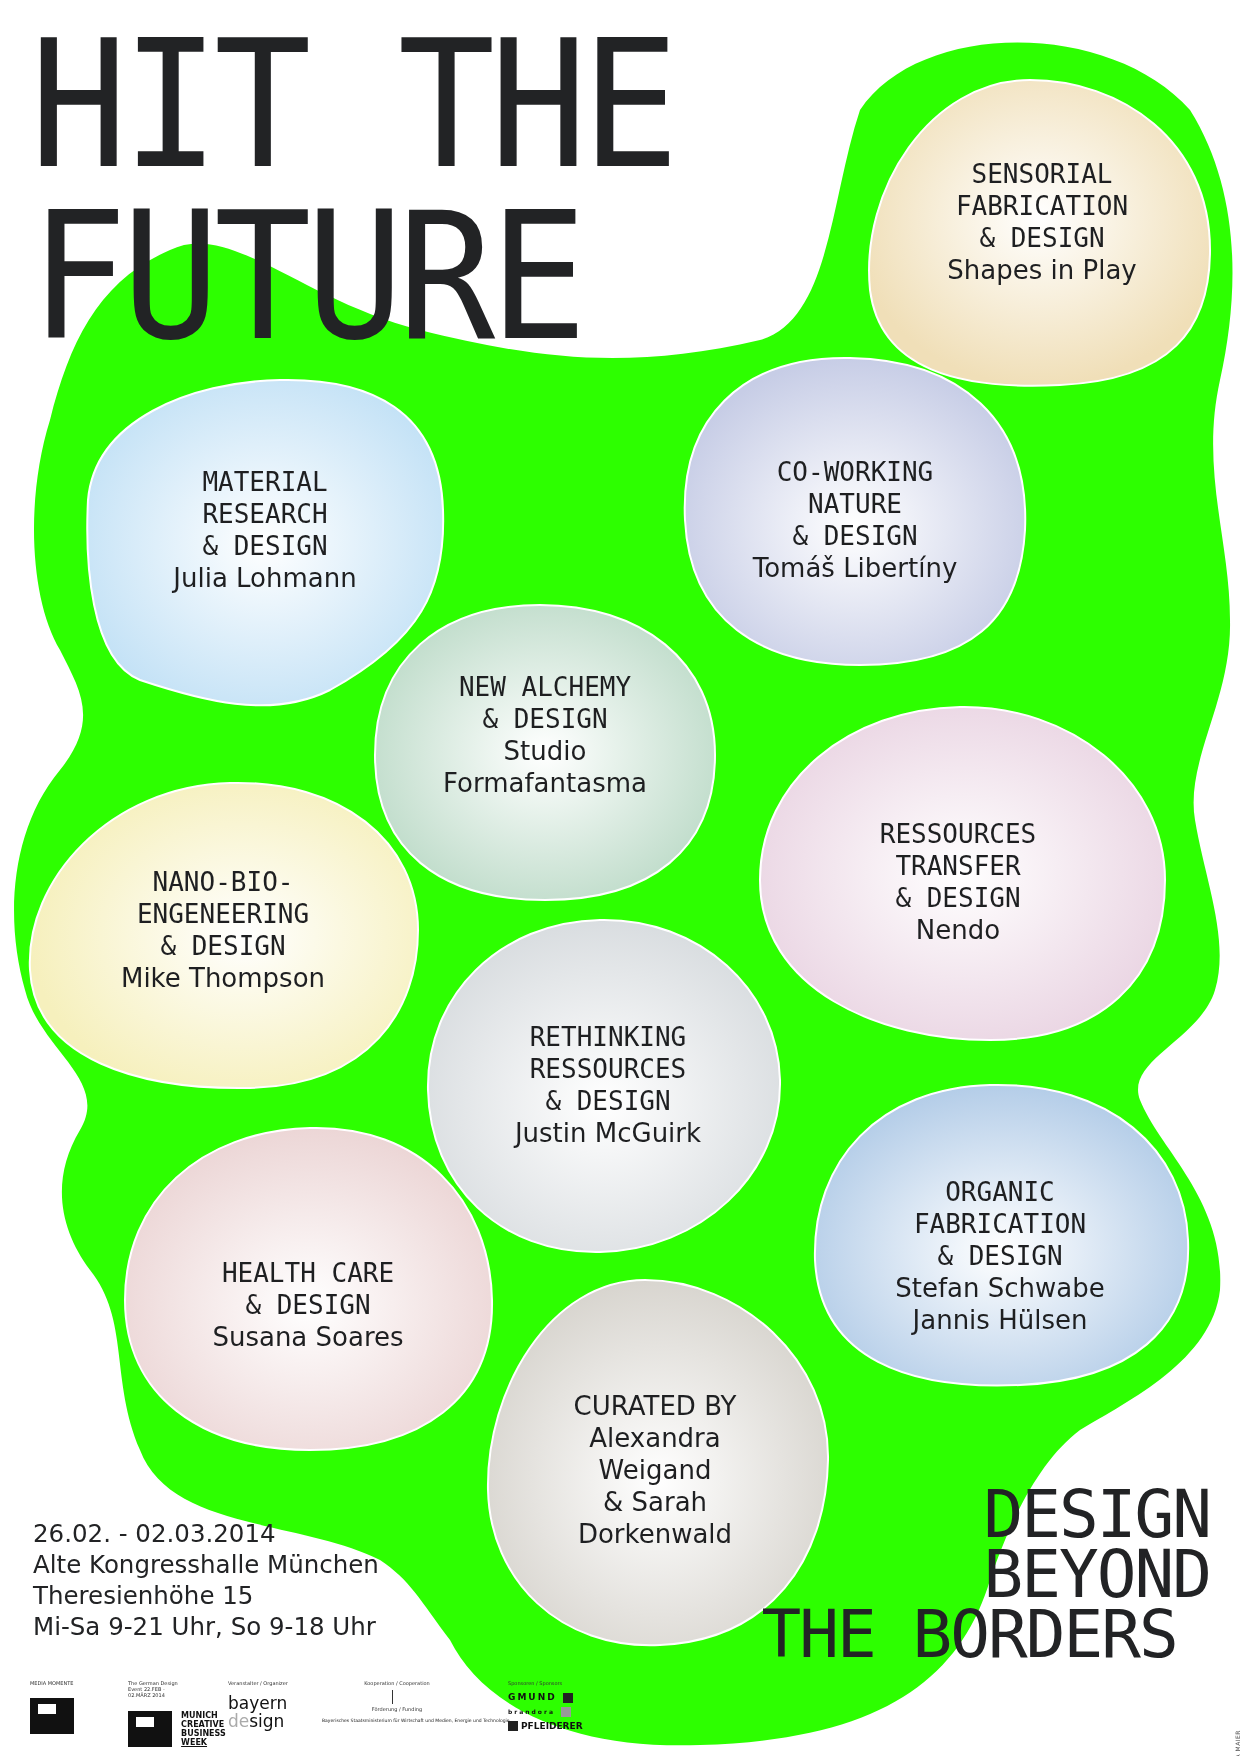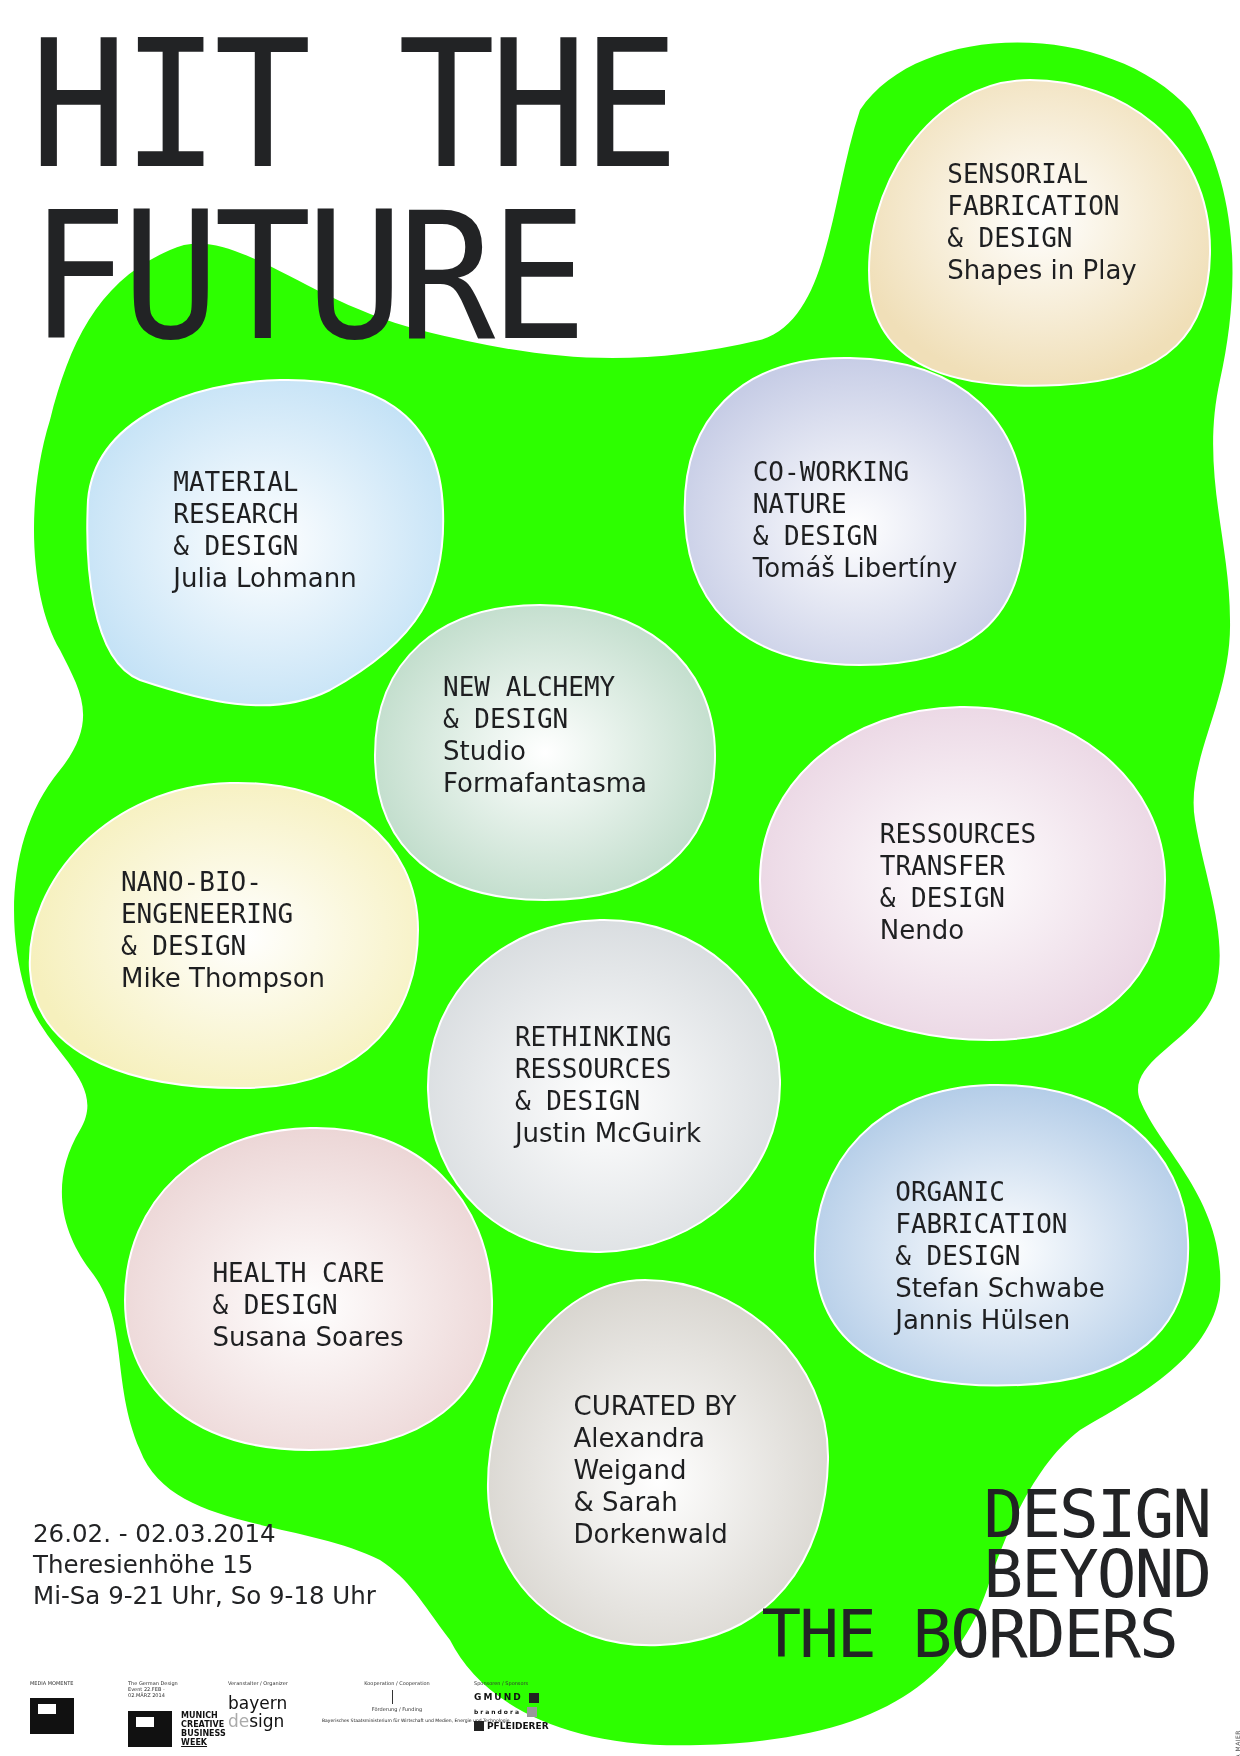--- a/index.html
+++ b/index.html
@@ -1,20 +1,20 @@
 <!DOCTYPE html>
 <html><head>
 <meta charset="utf-8">
 <style>
   html, body { margin:0; padding:0; background:#ffffff; }
   body { width:1240px; height:1756px; position:relative; overflow:hidden; font-family:"DejaVu Sans Mono", "Liberation Mono", monospace; color:#222325; }
   #poster-bg { position:absolute; left:0; top:0; width:1240px; height:1756px; }
   .title { position:absolute; left:30px; top:20px; font-family:"DejaVu Sans Mono", monospace; font-size:176px; line-height:172px; letter-spacing:-6px; color:#222325; font-weight:400; transform:scaleX(0.92); transform-origin:left top; white-space:nowrap; }
   .title .line { display:block; }
-  .bubble-text { position:absolute; transform:translate(-50%,-50%); white-space:nowrap; }
+  .bubble-text { position:absolute; text-align:center; transform:translate(-50%,-50%); white-space:nowrap; }
   .bubble-text .topic { display:block; font-family:"DejaVu Sans Mono", monospace; font-size:26px; line-height:32px; letter-spacing:0px; color:#1e1f21; }
   .bubble-text .person { display:block; font-family:"DejaVu Sans", sans-serif; font-size:26px; line-height:32px; color:#1e1f21; }
   .info { position:absolute; left:33px; top:1518px; font-family:"DejaVu Sans", sans-serif; font-size:24.5px; line-height:31px; color:#222325; }
   .info span { display:block; white-space:nowrap; }
   .tagline { position:absolute; right:30px; top:1485px; text-align:left; font-family:"DejaVu Sans Mono", monospace; font-size:66px; line-height:60px; letter-spacing:-2px; color:#222325; }
   .tagline span { display:block; white-space:nowrap; }
   .tagline .l1, .tagline .l2 { padding-left:222px; }
   .credit { position:absolute; right:6px; top:1730px; transform-origin:right top; transform:rotate(-90deg); font-family:"DejaVu Sans", sans-serif; font-size:6px; color:#555; white-space:nowrap; letter-spacing:0.5px; }
   .logos { position:absolute; left:30px; top:1680px; width:680px; height:60px; }
   .logo-group { position:absolute; top:0; font-family:"DejaVu Sans", sans-serif; }
@@ -184,20 +184,21 @@
 <div class="bubble-text" style="left:655px; top:1470px;">
   <span class="topic" style="font-family:'DejaVu Sans', sans-serif;">CURATED BY</span>
   <span class="person">Alexandra</span>
   <span class="person">Weigand</span>
   <span class="person">&amp; Sarah</span>
   <span class="person">Dorkenwald</span>
 </div>
 
 <div class="info">
   <span>26.02. - 02.03.2014</span>
+  <span>Alte Kongresshalle München</span>
   <span>Theresienhöhe 15</span>
   <span>Mi-Sa 9-21 Uhr, So 9-18 Uhr</span>
 </div>
 
 <div class="tagline">
   <span class="l1">DESIGN</span>
   <span class="l2">BEYOND</span>
   <span class="l3">THE BORDERS</span>
 </div>
 
@@ -228,19 +229,19 @@
       <span style="display:block;">bayern</span>
       <span style="display:block;"><span class="de">de</span><span>sign</span></span>
     </div>
   </div>
   <div class="logo-group" style="left:292px; width:150px;">
     <span class="logo-label" style="text-align:center;">Kooperation / Cooperation</span>
     <div style="height:14px; border-left:1px solid #333; margin:4px 0 0 70px;"></div>
     <span class="logo-label" style="text-align:center; margin-top:2px;">Förderung / Funding</span>
     <span class="tiny" style="margin-top:6px;">Bayerisches Staatsministerium für Wirtschaft und Medien, Energie und Technologie</span>
   </div>
-  <div class="logo-group" style="left:444px;">
+  <div class="logo-group" style="left:478px;">
     <span class="logo-label">Sponsoren / Sponsors</span>
     <span class="sponsor" style="margin-top:6px;"><span>GMUND</span><span class="sq"></span></span>
     <span class="sponsor" style="font-size:6px; margin-top:4px;"><span>brandora</span><span class="sq" style="background:#999;"></span></span>
     <span class="sponsor" style="letter-spacing:0; margin-top:4px;"><span class="sq" style="margin:0 3px 0 0;"></span><span>PFLEIDERER</span></span>
   </div>
 </div>
 
 </body></html>

